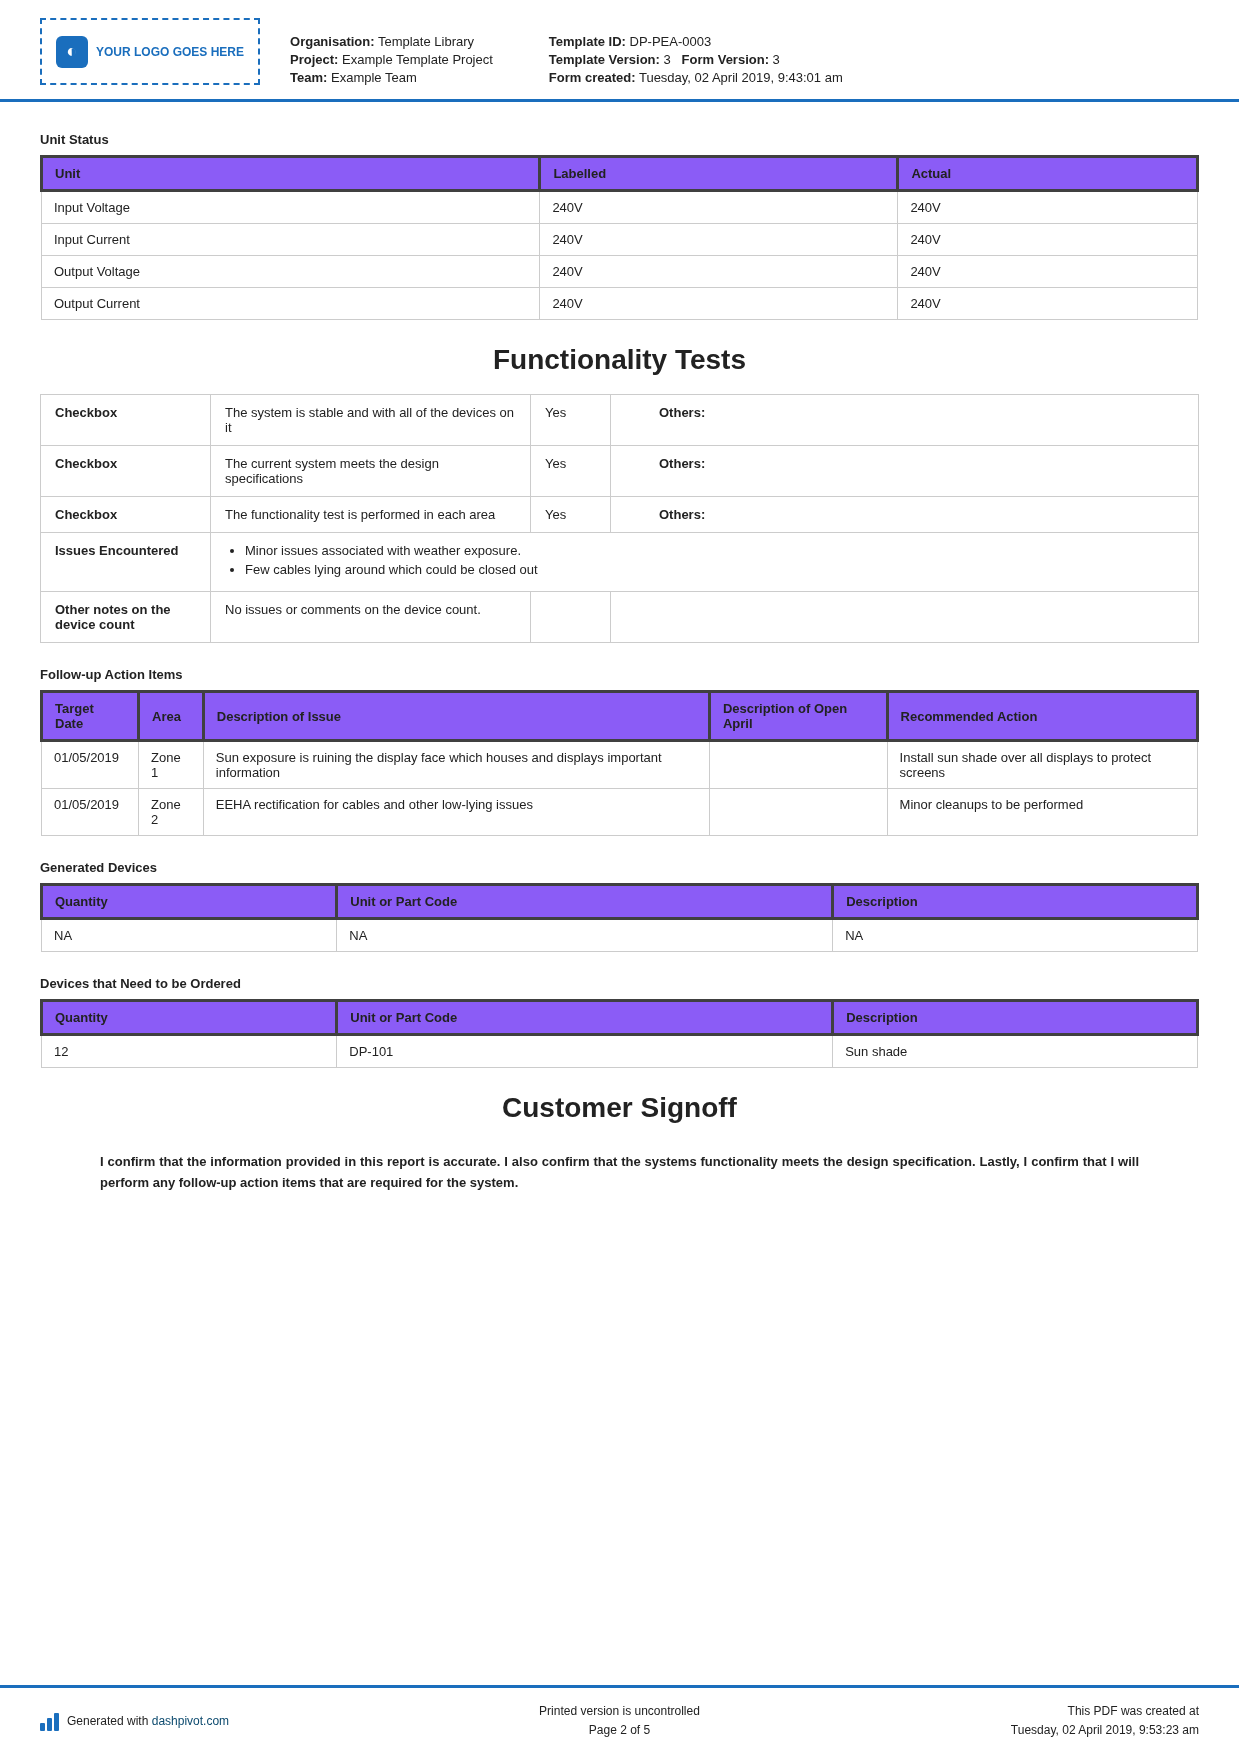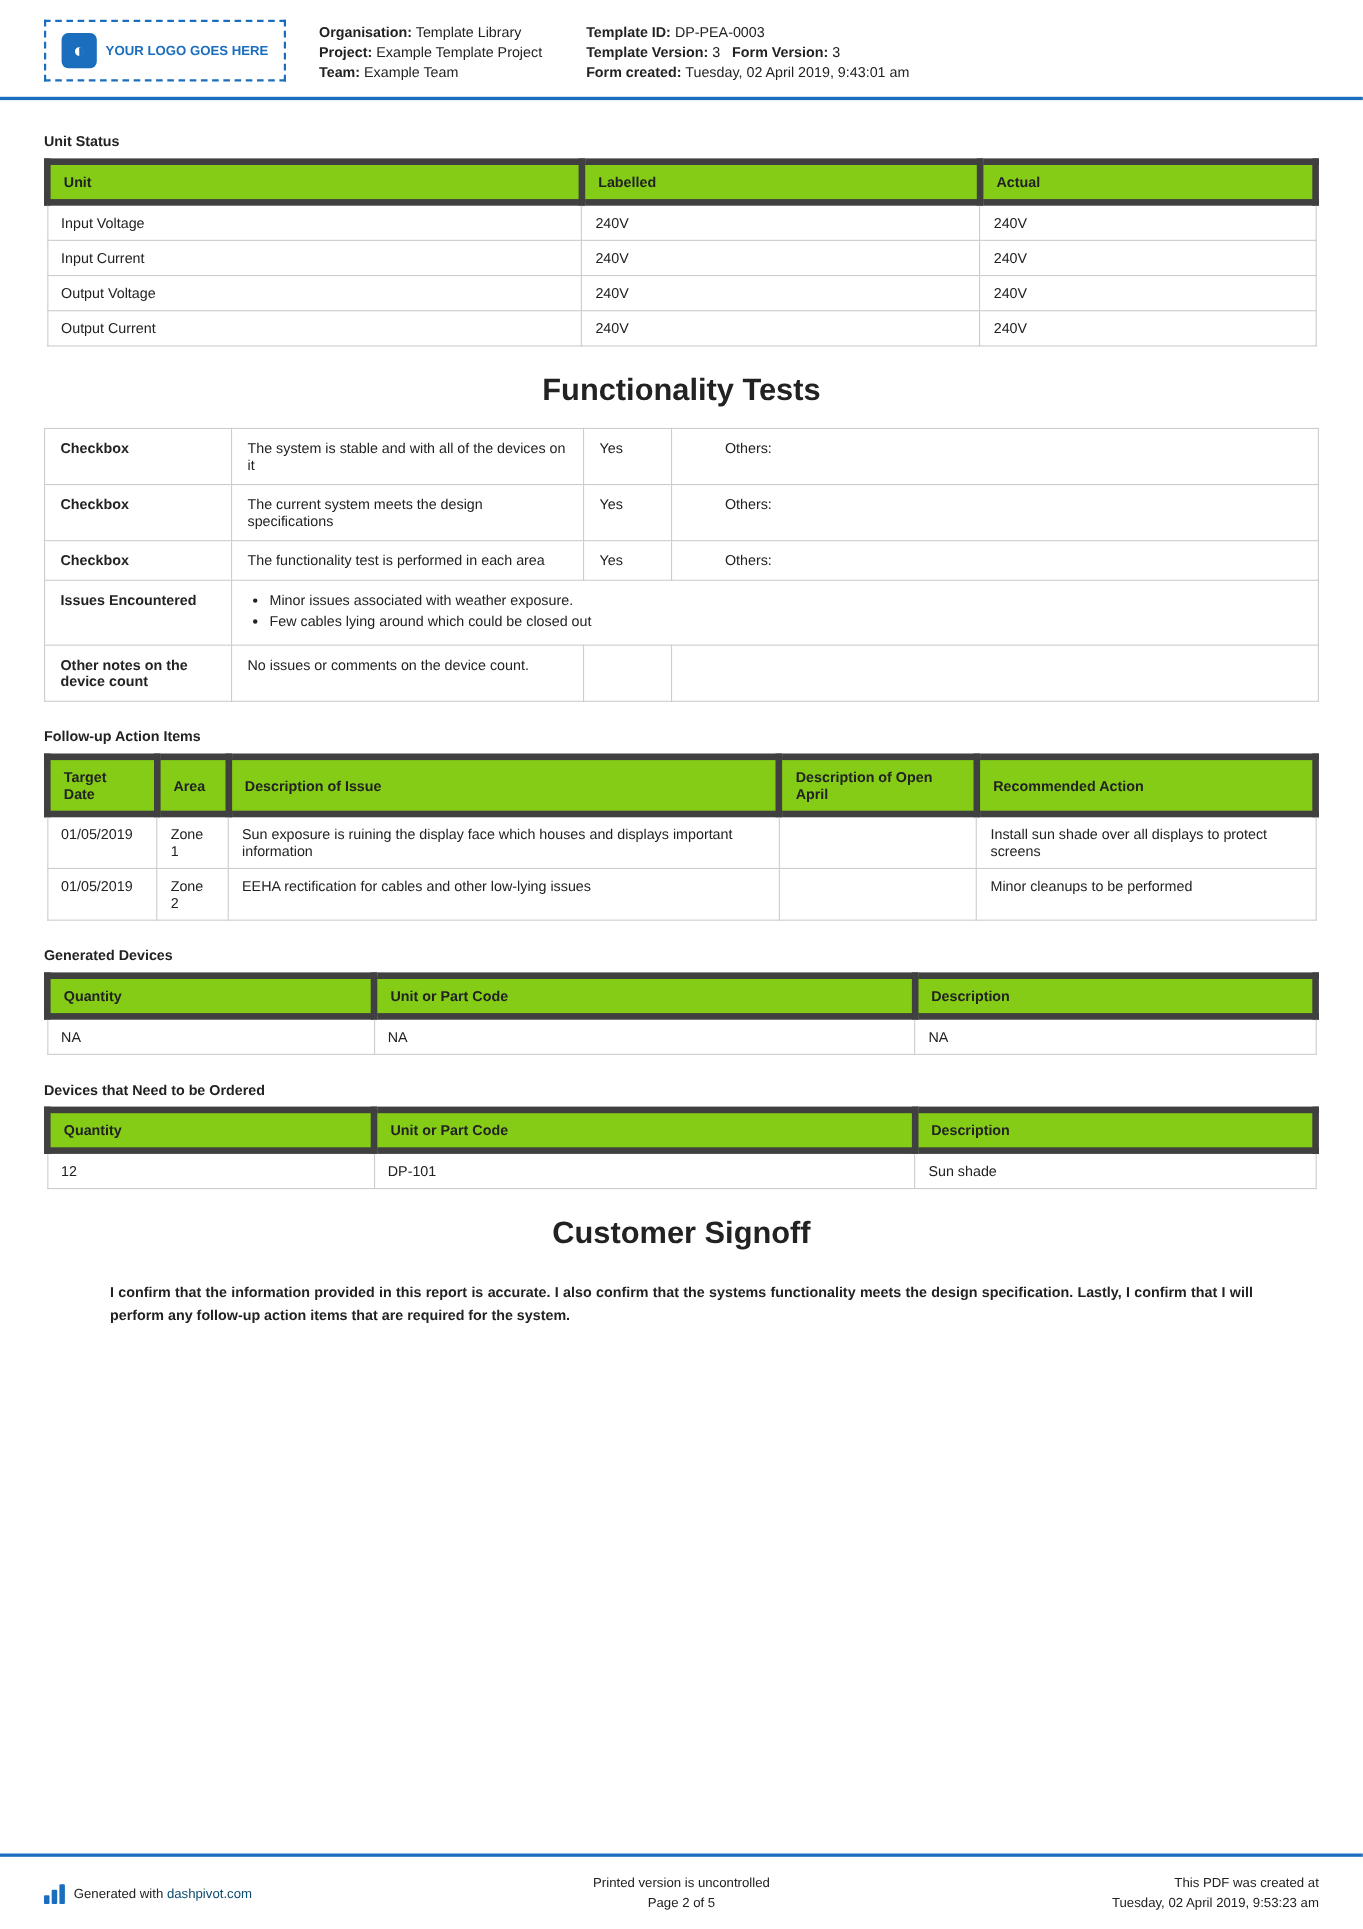--- a/index.html
+++ b/index.html
@@ -47,23 +47,24 @@
       align-items: center;
       justify-content: center;
       color: white;
       font-size: 18px;
       font-weight: bold;
       flex-shrink: 0;
     }
     .header-meta {
       flex: 1;
       display: flex;
-      gap: 40px;
+      gap: 56px;
       align-items: flex-start;
       padding-top: 4px;
+      margin-top: 12px;
     }
     .header-meta-left, .header-meta-right {
       display: flex;
       flex-direction: column;
       gap: 3px;
       font-size: 13px;
     }
     .header-meta span b { font-weight: bold; }
 
     
@@ -80,25 +81,25 @@
     }
 
     
     table {
       width: 100%;
       border-collapse: collapse;
       margin-bottom: 24px;
       font-size: 13px;
     }
     table th {
-      background: #84cc16;
+      background: #8b5cf6;
       font-weight: bold;
       text-align: left;
       padding: 8px 12px;
-      border: 6px solid #404040;
+      border: 3px solid #404040;
     }
     table td {
       padding: 8px 12px;
       border: 1px solid #ccc;
       vertical-align: top;
     }
 
     
     .section-heading {
       text-align: center;
@@ -123,21 +124,21 @@
       font-weight: bold;
       width: 170px;
     }
     .func-table td.desc-cell {
       width: 320px;
     }
     .func-table td.val-cell {
       width: 80px;
     }
     .func-table td.others-cell {
-      font-weight: normal;
+      font-weight: bold;
       padding-left: 48px;
     }
 
     
     .issues-list {
       margin: 0;
       padding-left: 20px;
     }
     .issues-list li {
       margin-bottom: 4px;

